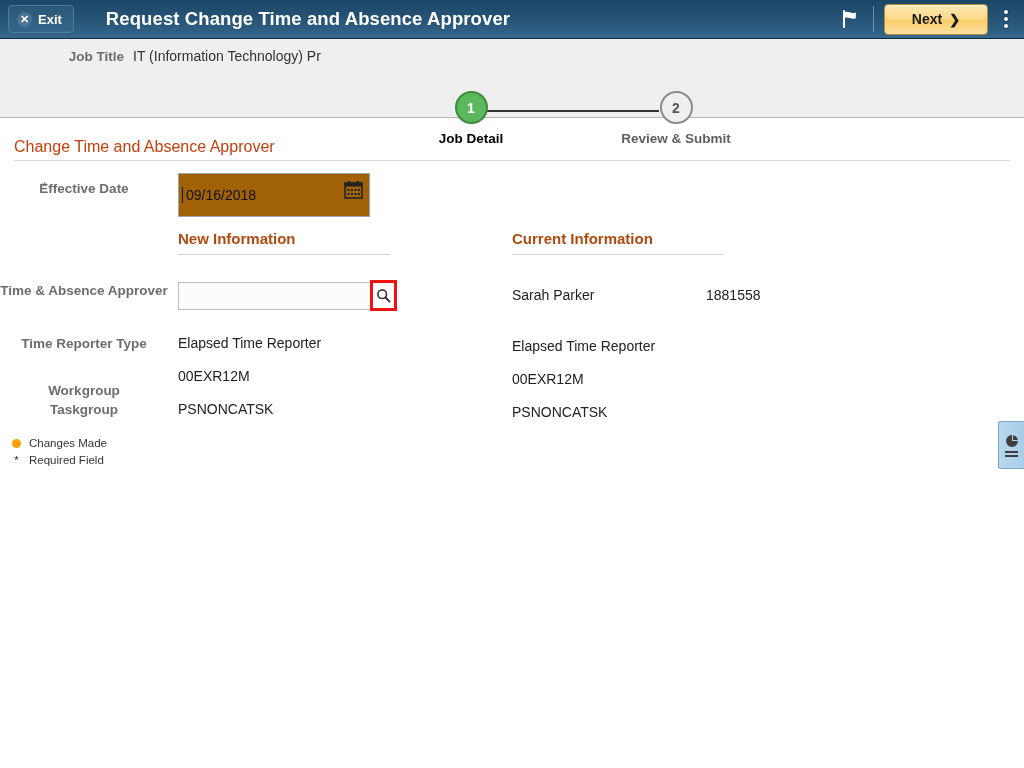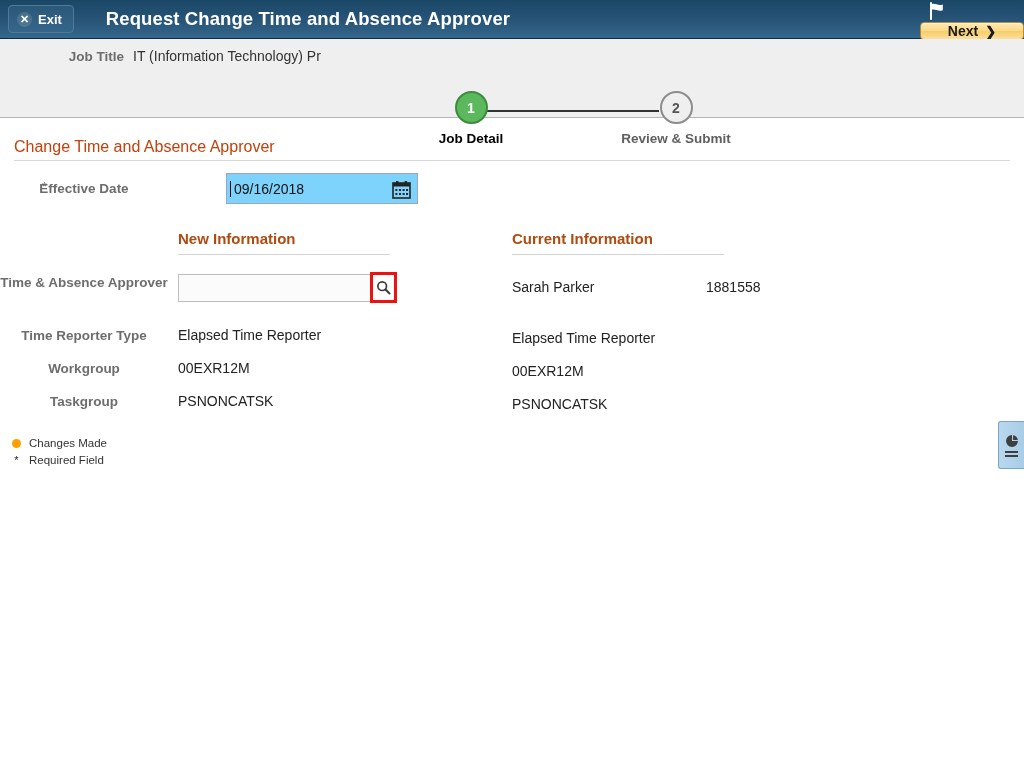--- a/index.html
+++ b/index.html
@@ -43,21 +43,21 @@
   .app-title {
     margin-left: 32px;
     color: #ffffff;
     font-size: 18.5px;
     font-weight: bold;
     letter-spacing: 0.1px;
     white-space: nowrap;
   }
   .tb-right {
     margin-left: auto;
-    display: flex; align-items: flex-start; height: 100%; flex-direction: column;
+    display: flex; align-items: center; height: 100%;
   }
   .flag-icon {
     width: 34px; display: flex; align-items: center; justify-content: center;
     cursor: pointer;
   }
   .tb-divider {
     width: 1px; height: 26px; background: #6f93ad; margin: 0 10px 0 6px;
   }
   .next-btn {
     height: 31px; min-width: 104px;
@@ -160,24 +160,24 @@
     color: #6d6d6d; font-size: 13.5px; font-weight: bold;
     line-height: 17px;
   }
   .req-star {
     position: absolute; left: 42px; color: #6d6d6d; font-size: 12px;
   }
 
   
   .date-wrap {
     position: absolute; left: 178px; top: 0;
-    width: 192px; height: 31px;
+    width: 192px; height: 44px;
     border: 1px solid #9aa7bd;
-    background: #7dd3fc;
-    display: flex; align-items: center; margin-left: 48px;
+    background: #a16207;
+    display: flex; align-items: center;
   }
   .date-val {
     padding-left: 5px; font-size: 14px; color: #111111;
     border-left: 1px solid #111; margin-left: 3px; padding-left: 3px;
   }
   .cal-icon {
     position: absolute; right: 6px; top: 6px;
     width: 19px; height: 19px; cursor: pointer;
   }
 
@@ -335,21 +335,21 @@
     </div>
 
     <div class="row" style="height:34px;">
       <div class="col-head" style="left:178px; top:18px;">New Information</div>
       <div class="col-rule" style="left:178px; top:42px; width:212px;"></div>
 
       <div class="col-head" style="left:512px; top:18px;">Current Information</div>
       <div class="col-rule" style="left:512px; top:42px; width:212px;"></div>
     </div>
 
-    <div class="row" style="height:50px; margin-top:28px;text-decoration:underline;">
+    <div class="row" style="height:50px; margin-top:36px;text-decoration:underline;">
       <div class="lbl" style="left:0px; top:0px;">Time &amp; Absence Approver</div>
 
       <div class="appr-input"></div>
       <div class="lookup-hl">
         <svg width="15" height="15" viewBox="0 0 16 16" aria-hidden="true">
           <circle cx="6.6" cy="6.6" r="4.6" fill="none" stroke="#3a3a3a" stroke-width="1.8"></circle>
           <path d="M10.2 10.2 L14.4 14.4" stroke="#3a3a3a" stroke-width="2.1" stroke-linecap="round"></path>
         </svg>
       </div>
 
@@ -357,21 +357,21 @@
       <div class="cur-id" style="top:5px;">1881558</div>
     </div>
 
     <div class="row" style="height:33px;">
       <div class="lbl" style="left:0px; top:3px;">Time Reporter Type</div>
       <div class="val" style="top:3px;">Elapsed Time Reporter</div>
       <div class="cur-val" style="top:6px;">Elapsed Time Reporter</div>
     </div>
 
     <div class="row" style="height:33px;">
-      <div class="lbl" style="left:0px; top:3px;">Workgroup</div>
+      <div class="lbl" style="left:0px; top:17px;">Workgroup</div>
       <div class="val" style="top:3px;">00EXR12M</div>
       <div class="cur-val" style="top:6px;">00EXR12M</div>
     </div>
 
     <div class="row" style="height:33px;">
       <div class="lbl" style="left:0px; top:3px;">Taskgroup</div>
       <div class="val" style="top:3px;">PSNONCATSK</div>
       <div class="cur-val" style="top:6px;">PSNONCATSK</div>
     </div>
 

